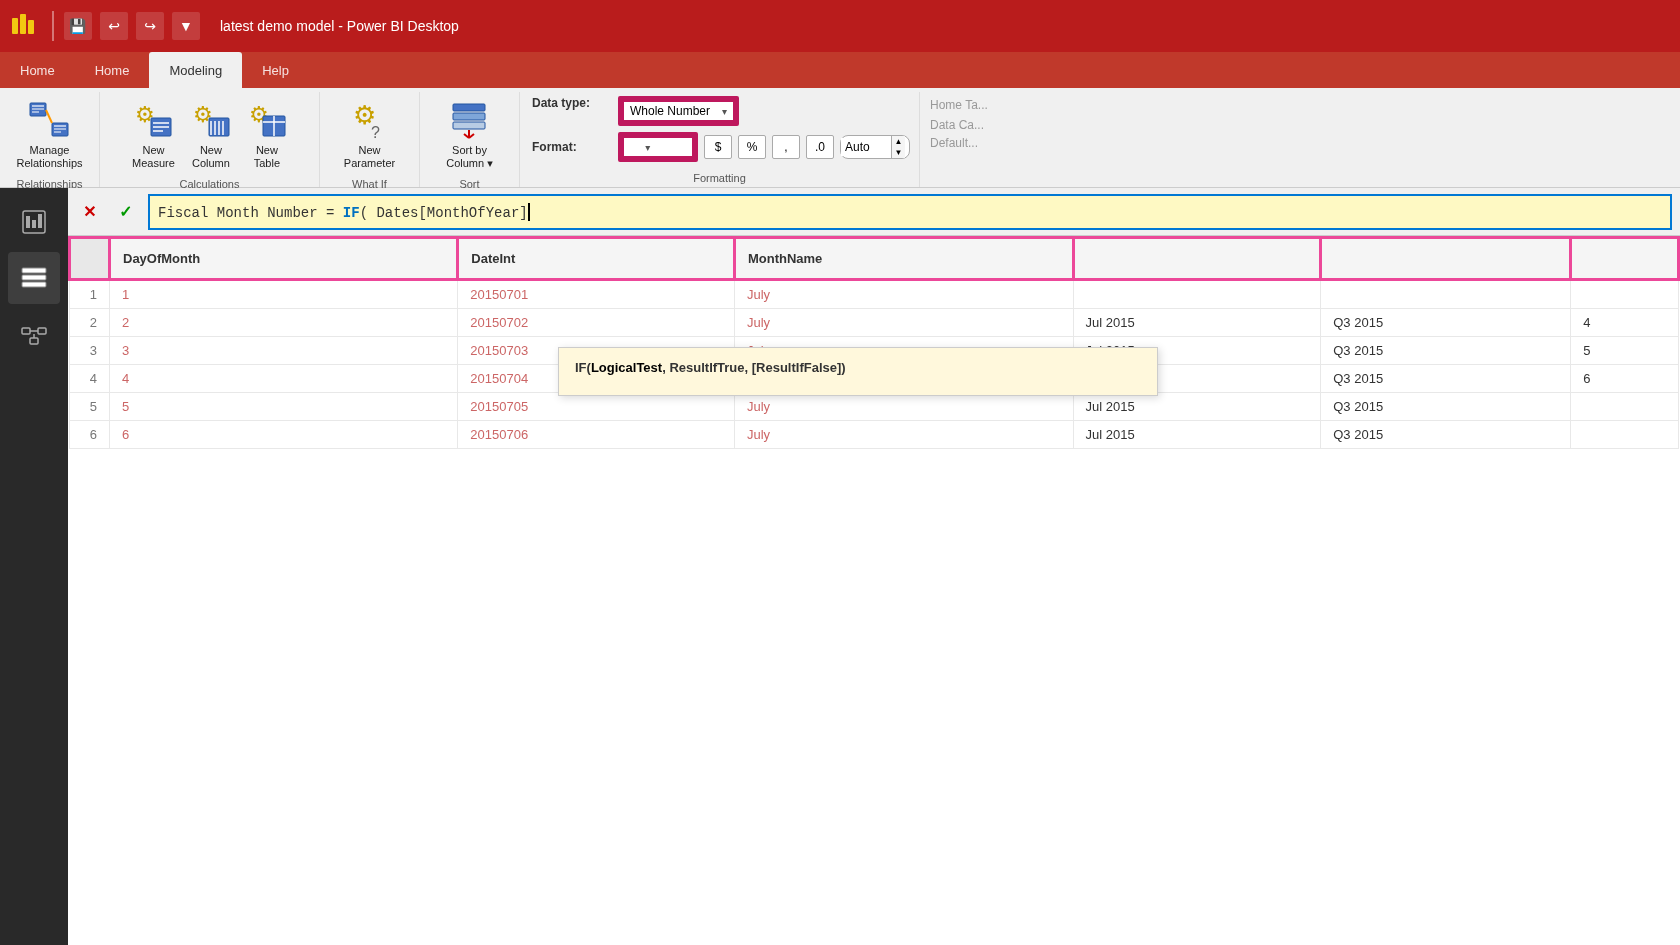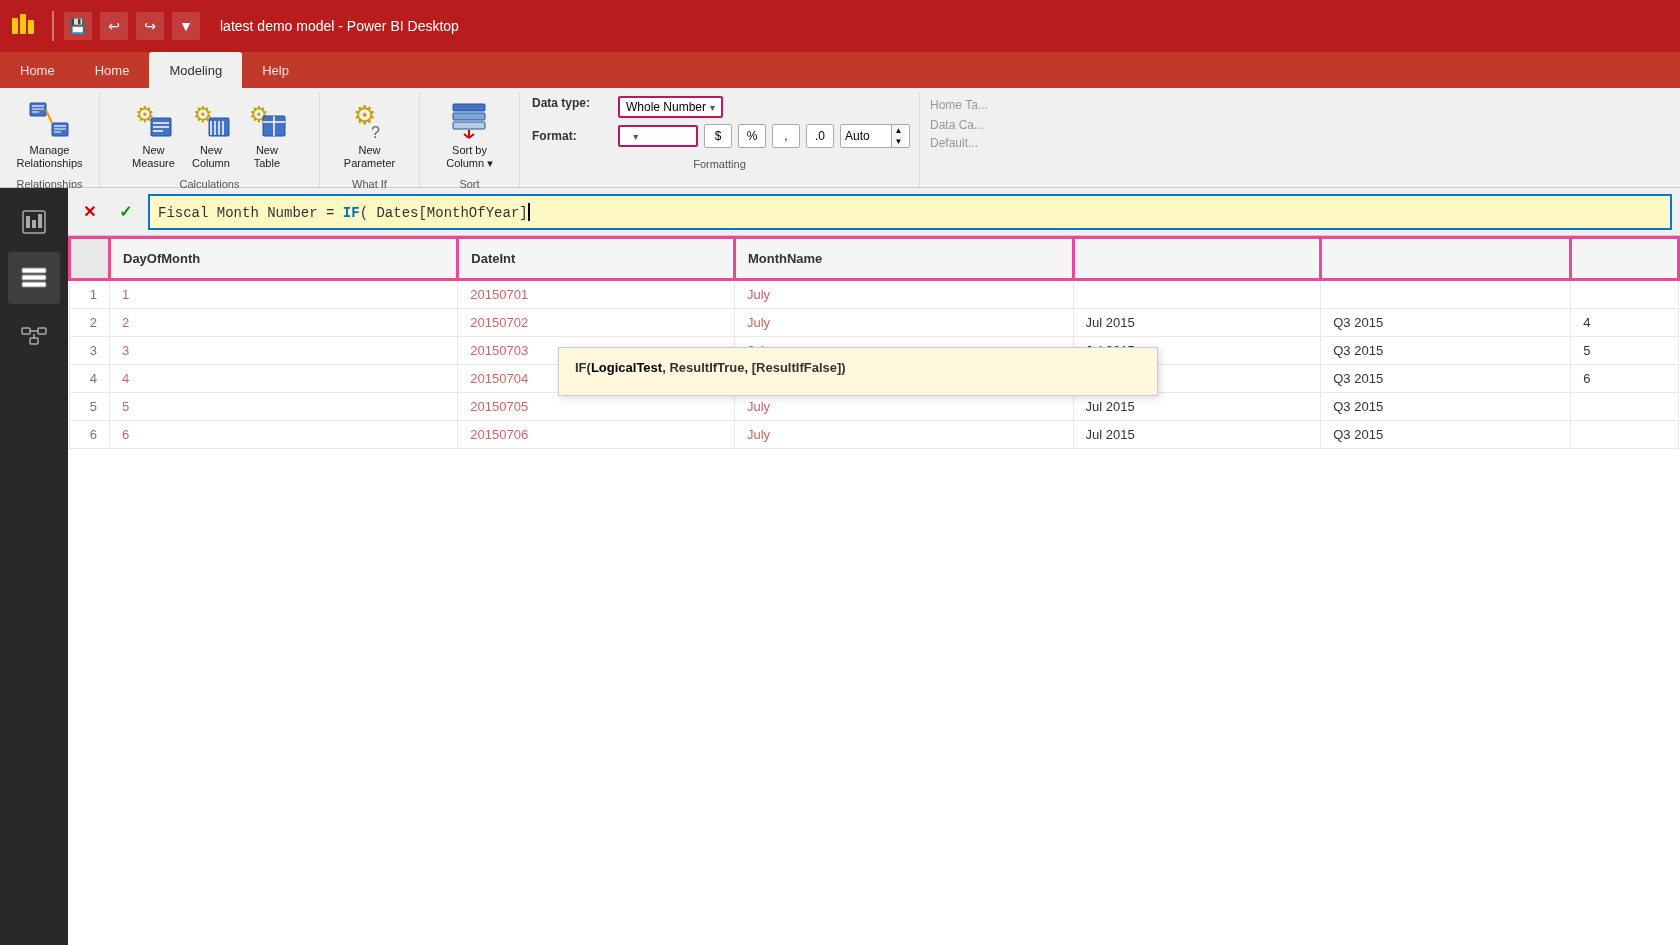--- a/index.html
+++ b/index.html
@@ -109,44 +109,44 @@
       text-align: center;
     }
     .ribbon-icon {
       width: 40px; height: 40px;
       display: flex; align-items: center; justify-content: center;
     }
     .format-dropdown {
       display: flex;
       align-items: center;
       background: white;
-      border: 2px solid #be185d;
+      border: 6px solid #be185d;
       padding: 2px 6px;
       font-size: 12px;
       cursor: pointer;
-      gap: 4px;
+      gap: 12px;
       border-radius: 2px;
     }
     .format-dropdown .chevron { font-size: 10px; color: #555; }
     .format-small-btn {
       width: 28px; height: 24px;
       border: 1px solid #aaa;
       background: white;
       display: flex; align-items: center; justify-content: center;
       cursor: pointer;
       font-size: 12px;
       border-radius: 2px;
     }
     .format-input-box {
       width: 70px;
       display: flex;
       align-items: center;
       background: white;
       border: 1px solid #aaa;
-      border-radius: 2px;
+      border-radius: 8px;
     }
     .format-input-box input {
       width: 50px; border: none; outline: none; font-size: 12px; padding: 2px 4px;
     }
     .format-input-box .spinners {
       display: flex; flex-direction: column;
     }
     .format-input-box .spin-btn {
       width: 14px; height: 11px;
       background: #f5f5f5;

